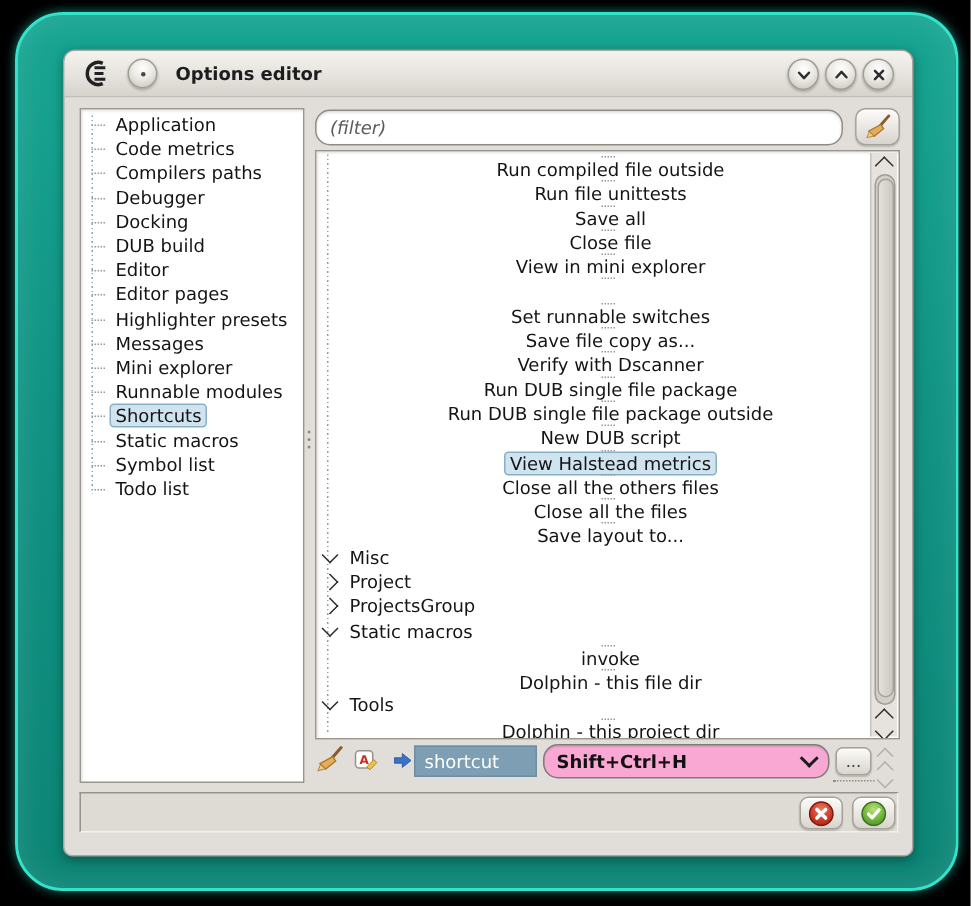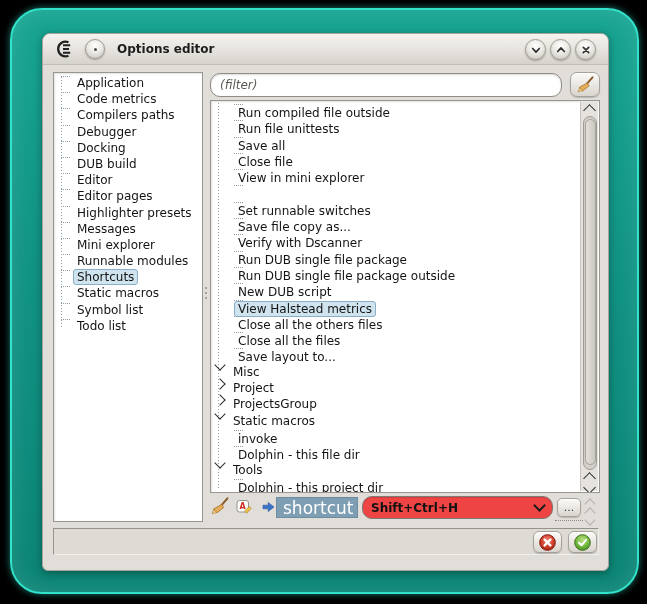--- a/index.html
+++ b/index.html
@@ -31,21 +31,21 @@
   .menu-btn{left:42px;top:5px;width:20px;height:20px;}
   .menu-dot{width:3px;height:3px;border-radius:50%;background:#4b4b45;}
 
   
   .panel{background:#fff;border:1px solid #999690;box-shadow:inset 1px 1px 2px rgba(0,0,0,.12);
          box-sizing:border-box;overflow:hidden;}
   .sidebar{left:10px;top:38px;width:150px;height:450px;padding-top:2px;}
   .treepanel{left:167px;top:66px;width:390px;height:393px;padding-top:2px;}
   .treeline{width:1px;background:repeating-linear-gradient(180deg,#93a3ae 0 1px,transparent 1px 3px);}
 
-  .srow,.trow{display:flex;align-items:flex-start;height:16.2px;font-size:12px;color:#141414;cursor:default;}
+  .srow,.trow{display:flex;align-items:center;height:16.2px;font-size:12px;color:#141414;cursor:default;}
   .trow{height:16.3px;}
   .srow{padding-left:7px;}
   .trow.lvl1{padding-left:4px;}
   .trow.lvl2{padding-left:23px;flex-direction:column;}
   .stub{width:9px;height:1px;border-bottom:1px dotted #8b9ca8;margin-right:3px;flex:none;}
   .chev{width:7px;height:7px;border-right:1.6px solid #2b2b2b;border-bottom:1.6px solid #2b2b2b;
         display:inline-block;flex:none;}
   .chev.down{transform:rotate(45deg);margin:-3px 5px 0 1px;}
   .chev.right{transform:rotate(-45deg);margin:0 5px 0 1px;}
   .lbl{padding:0 3px;border:1px solid transparent;border-radius:3px;white-space:nowrap;}
@@ -73,23 +73,23 @@
            position:absolute;left:4px;}
   .sb-up{transform:rotate(-135deg);}
   .sb-down{transform:rotate(45deg);}
   .sb-track{position:absolute;left:2px;top:14px;width:12px;height:352px;border:1px solid #9f9c96;
             border-radius:7px;background:#d2cfc9;}
   .sb-thumb{position:absolute;left:1px;top:2px;width:9px;height:344px;border-radius:6px;
             background:linear-gradient(90deg,#e4e1dc, #cbc8c2);border:1px solid #a5a29c;}
 
   
   .prop-label{left:233px;top:463px;width:82px;height:21px;background:#7e9eb4;border:1px solid #6d8da3;
-              box-sizing:border-box;color:#fff;font-size:17px;display:flex;align-items:center;
+              box-sizing:border-box;color:#fff;font-size:12px;display:flex;align-items:center;
               padding-left:6px;}
-  .combo{left:319px;top:462px;width:191px;height:23px;box-sizing:border-box;background:#ef4444;
+  .combo{left:319px;top:462px;width:191px;height:23px;box-sizing:border-box;background:#f9a8d4;
          border:1px solid #7f7c76;border-radius:10px;display:flex;align-items:center;
          padding:0 8px;font-size:12px;font-weight:bold;color:#111;
          box-shadow:inset 0 1px 1px rgba(0,0,0,.12);}
   .cchev{width:7px;height:7px;border-right:2px solid #1c1c1c;border-bottom:2px solid #1c1c1c;
          transform:rotate(45deg);margin-left:auto;margin-top:-4px;}
   .more-btn{left:514px;top:464px;width:24px;height:19px;font-size:11px;color:#3c3c38;border-radius:5px;}
   .dotted-focus{left:512px;top:485px;width:28px;height:1px;border-bottom:1px dotted #8f8c86;}
   .mini-chev{width:7px;height:7px;border-right:1.8px solid #b3b0aa;border-bottom:1.8px solid #b3b0aa;
              position:absolute;left:543px;}
   .mini-up{transform:rotate(-135deg);}

